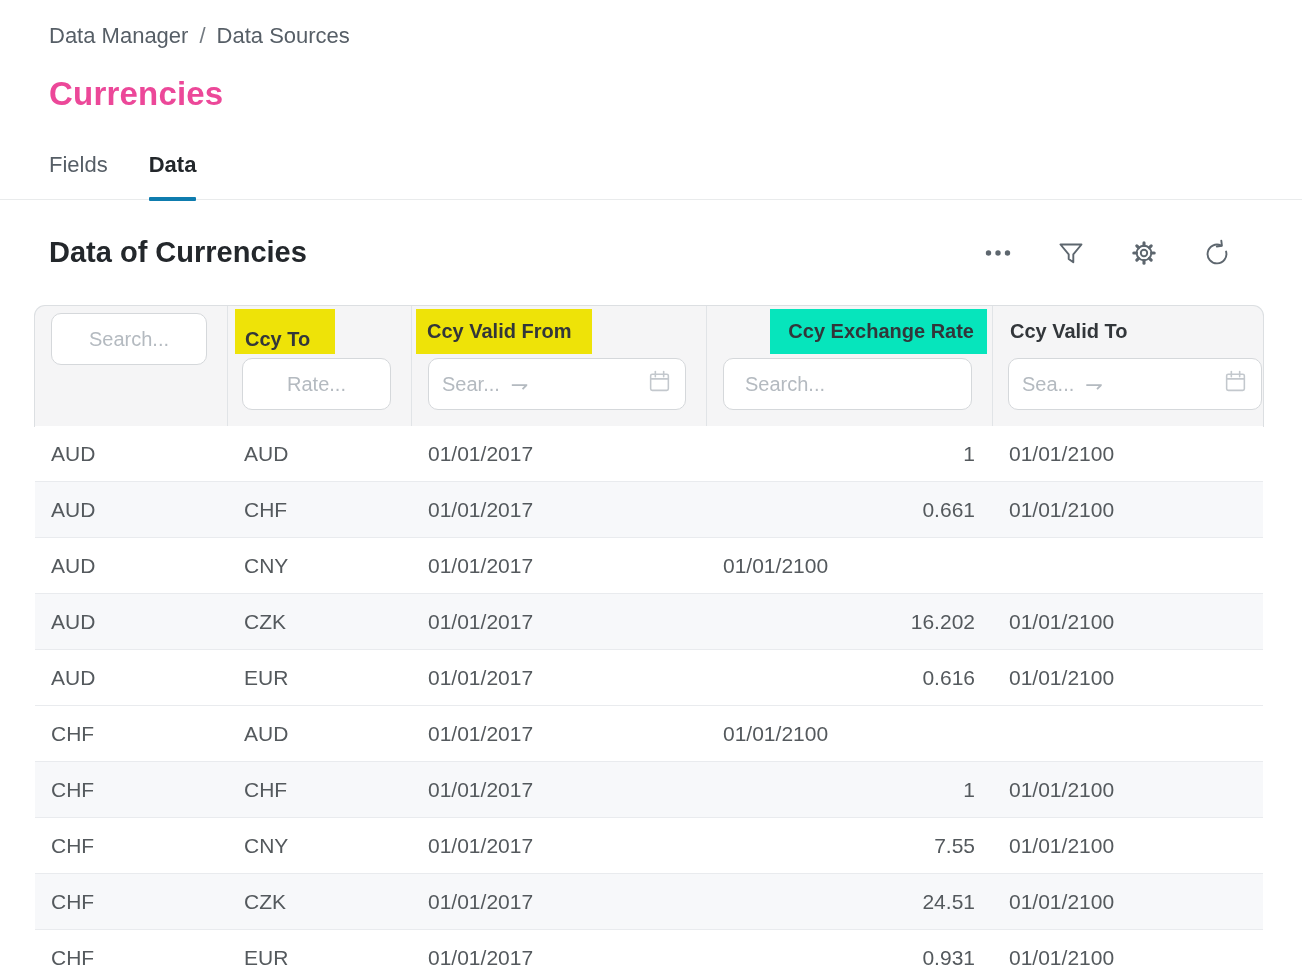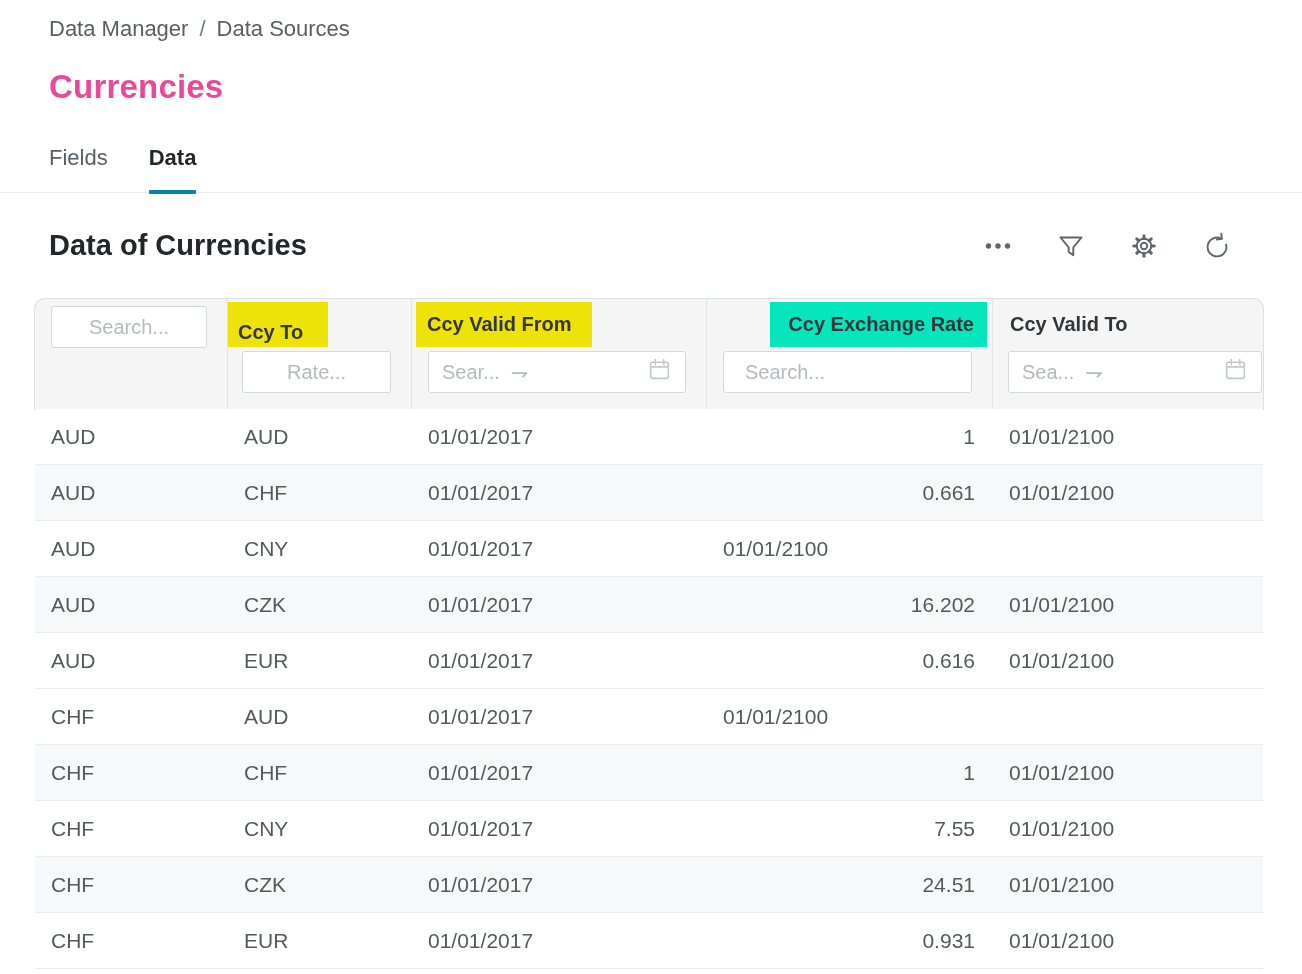--- a/index.html
+++ b/index.html
@@ -1,20 +1,20 @@
 <!DOCTYPE html>
 <html><head>
 <meta charset="utf-8">
 <style>
   * { box-sizing: border-box; margin: 0; padding: 0; }
   html, body { width: 1302px; height: 974px; overflow: hidden; background: #ffffff; }
   body { font-family: "Liberation Sans", "DejaVu Sans", sans-serif; color: #23272b; }
 
   
-  .breadcrumb { padding: 16px 49px 0; font-size: 22px; color: #565e66; display: flex; gap: 11px; align-items: baseline; }
+  .breadcrumb { padding: 23px 49px 0; font-size: 22px; color: #565e66; display: flex; gap: 11px; align-items: baseline; }
   .breadcrumb .crumb { cursor: pointer; }
   .breadcrumb .sep { color: #737a81; }
   .page-title { margin: 26px 49px 0; font-size: 33px; font-weight: 700; color: #ec4899; letter-spacing: .2px; }
 
   .tabs-bar { margin-top: 39px; padding: 0 49px; border-bottom: 1px solid #e9ebec; display: flex; gap: 41px; }
   .tab { font-size: 22px; color: #565e66; padding-bottom: 21px; position: relative; cursor: pointer; }
   .tab.active { color: #23272b; font-weight: 700; }
   .tab.active::after { content: ""; position: absolute; left: 0; right: 0; bottom: -2px; height: 4px; background: #0e7cae; border-radius: 1px; }
 
   .section-row { margin: 36px 71px 0 49px; display: flex; align-items: center; }
@@ -28,27 +28,27 @@
   .grid-cols { display: grid; grid-template-columns: 193px 184px 295px 286px 270px; }
 
   .thead-row { background: #f5f5f6; border-radius: 10px 10px 0 0; box-shadow: 0 0 0 1px #dcdfe2; }
   .th { padding: 3px 0 16px; border-right: 1px solid #e1e4e7; }
   .th:last-child { border-right: none; }
   .label-row { height: 45px; display: flex; align-items: center; font-size: 20px; font-weight: 700; color: #32363a; white-space: nowrap; }
   .hl { display: inline-flex; align-items: center; height: 45px; }
   .hl-yellow { background: #eee308; }
   .hl-teal { background: #06e5bc; }
   .c0 .hl { margin-left: 1px; padding: 0 37px 0 12px; }
-  .c1 .hl { margin-left: 0; padding: 16px 25px 0 10px; }
+  .c1 .hl { margin-left: 7px; padding: 16px 25px 0 10px; }
   .c2 .hl { margin-left: 4px; padding: 0 20px 0 11px; }
   .c3 .label-row { justify-content: flex-end; }
   .c3 .hl { margin-right: 5px; padding: 0 13px 0 18px; }
   .c4 .plain-label { margin-left: 17px; }
 
-  .search-box { height: 42px; margin: 4px 20px 0 16px; background: #ffffff; border: 1.5px solid #d5d8db; border-radius: 3px; display: flex; align-items: center; padding: 0 13px; font-size: 20px; color: #b4bac0; cursor: text; overflow: hidden; }
+  .search-box { height: 52px; margin: 4px 20px 0 16px; background: #ffffff; border: 1.5px solid #d5d8db; border-radius: 10px; display: flex; align-items: center; padding: 0 13px; font-size: 20px; color: #b4bac0; cursor: text; overflow: hidden; }
   .c0 .search-box, .c1 .search-box { justify-content: center; }
   .c1 .search-box { margin-left: 14px; }
   .c3 .search-box { padding-left: 21px; margin-left: 16px; }
   .c4 .search-box { margin-right: 1px; margin-left: 15px; }
   .ph { white-space: nowrap; }
   .range-arrow { margin-left: 11px; font-size: 21px; line-height: 1; color: #b4bac0; }
   .cal-icon { margin-left: auto; flex: 0 0 auto; }
 
   .tbody { box-shadow: inset 1px 0 0 #edeff1, inset -1px 0 0 #edeff1; }
   .tr { height: 56px; border-bottom: 1px solid #e9ebee; background: #ffffff; }

